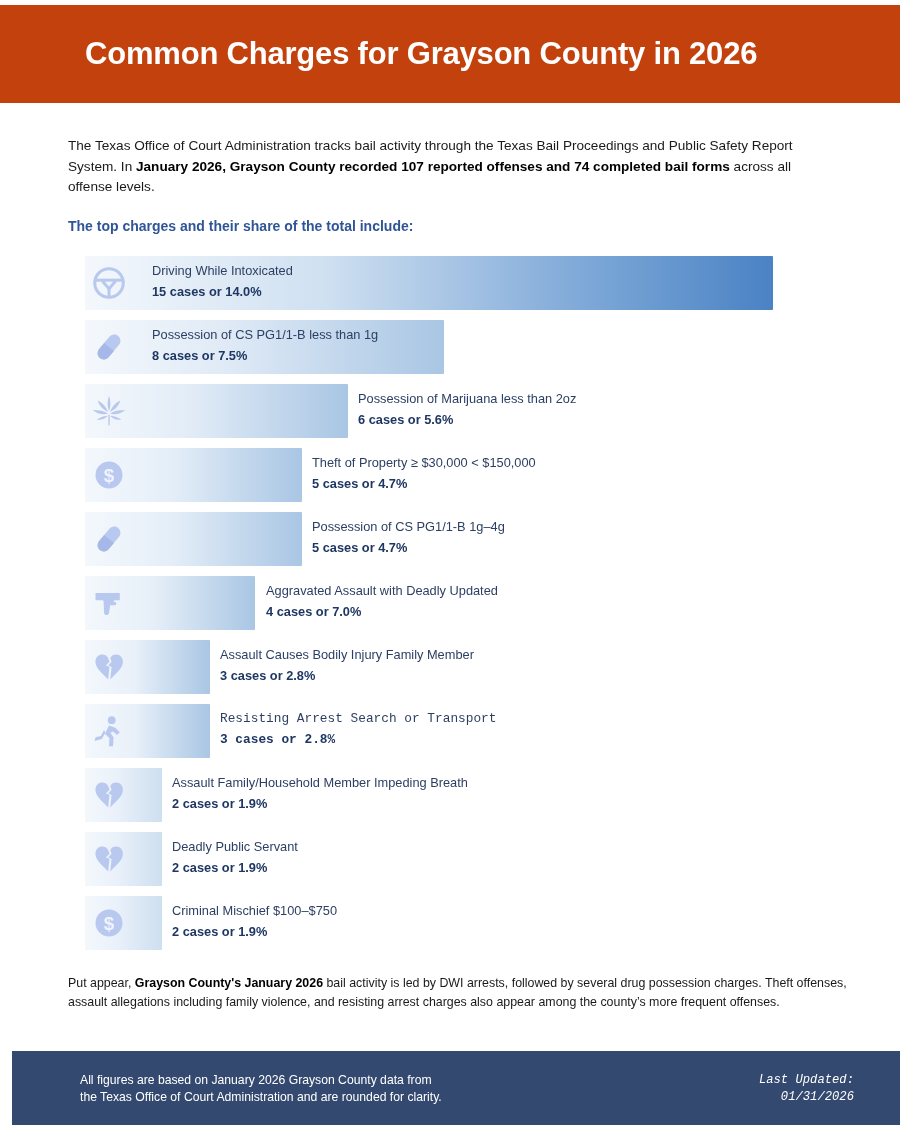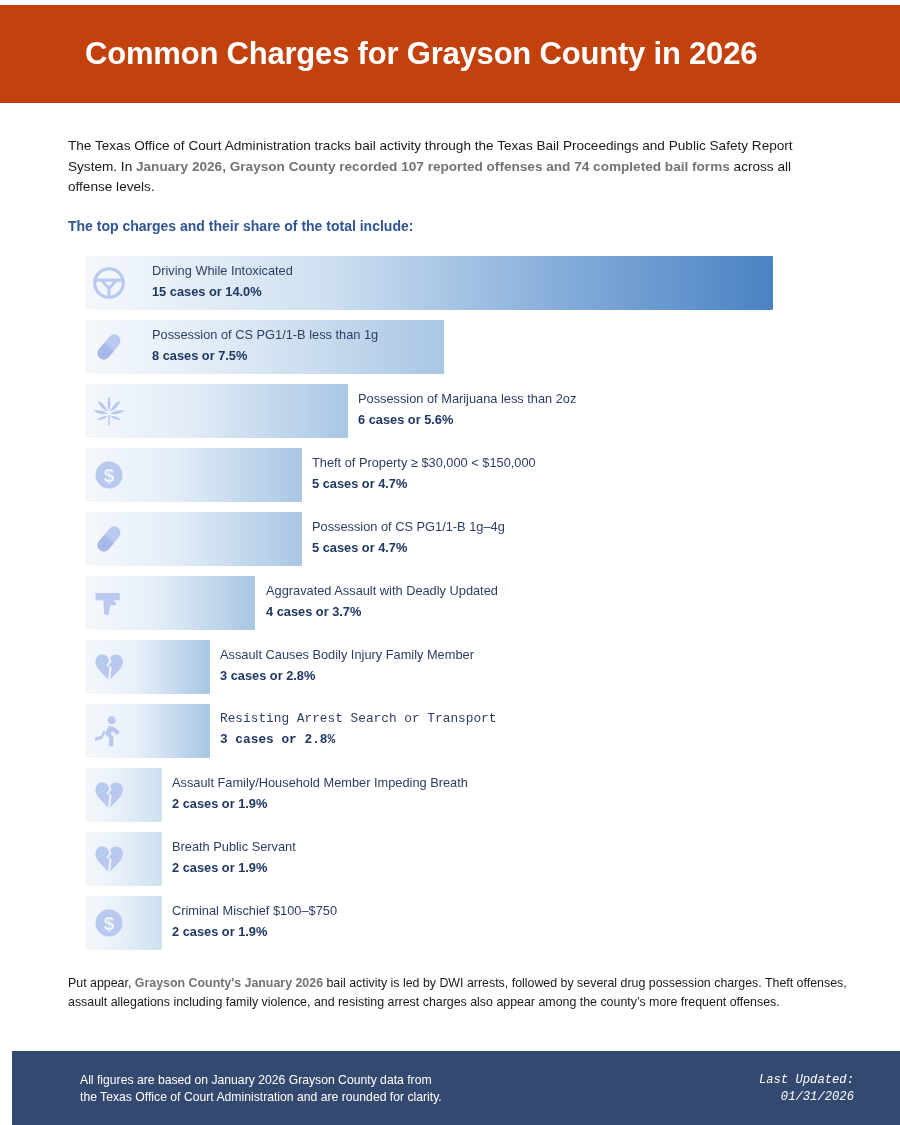--- a/index.html
+++ b/index.html
@@ -47,21 +47,21 @@
   .intro {
     position: absolute;
     left: 68px;
     top: 136px;
     width: 766px;
     font-size: 13.6px;
     line-height: 20.5px;
     color: #1a1a1a;
   }
   .hl {
-    color: #737373;
+    color: #000000;
     font-weight: bold;
   }
   .subhead {
     position: absolute;
     left: 68px;
     top: 218px;
     font-size: 14px;
     font-weight: bold;
     color: #2f5597;
   }
@@ -269,21 +269,21 @@
         <svg width="36" height="36" viewBox="0 0 40 40">
             <g fill="#b9c8ee">
               <path d="M5 9 h27 v8 h-6 l-2 4 h-6 l-5 -4 h-8 z"></path>
               <path d="M14 18 h8 l-2 13 c-0.5 3 -5 3 -5.5 0 z"></path>
               <rect x="19" y="19" width="9" height="3.5" rx="1.5"></rect>
             </g>
           </svg>
       </div>
       <div class="row-text" style="left:266px;">
         <span class="row-label">Aggravated Assault with Deadly Updated</span>
-        <span class="row-value">4 cases or 3.7%</span>
+        <span class="row-value">4 cases or 7.0%</span>
       </div>
     </div>
 
     <div class="row">
       <div class="bar" style="width:125px;background:linear-gradient(to right,#f4f8fc 0%,#e8f0f9 40%,#a9c6e4 100%);"></div>
       <div class="icon-box">
         <svg width="36" height="36" viewBox="0 0 40 40">
             <g fill="#b9c8ee">
               <path d="M19 10 C16 4 6 5 5 13 C4 21 13 27 19 34 L20.5 20 L16.5 18 L20.5 14.5 Z"></path>
               <path d="M21 10 C24 4 34 5 35 13 C36 21 27 27 21 34 L22.5 20 L18.8 18 L22.5 14.5 Z" transform="translate(0.4,0)"></path>
@@ -333,21 +333,21 @@
       <div class="bar" style="width:77px;background:linear-gradient(to right,#f4f8fc 0%,#eaf1fa 40%,#cddff0 100%);"></div>
       <div class="icon-box">
         <svg width="36" height="36" viewBox="0 0 40 40">
             <g fill="#b9c8ee">
               <path d="M19 10 C16 4 6 5 5 13 C4 21 13 27 19 34 L20.5 20 L16.5 18 L20.5 14.5 Z"></path>
               <path d="M21 10 C24 4 34 5 35 13 C36 21 27 27 21 34 L22.5 20 L18.8 18 L22.5 14.5 Z" transform="translate(0.4,0)"></path>
             </g>
           </svg>
       </div>
       <div class="row-text" style="left:172px;">
-        <span class="row-label">Breath Public Servant</span>
+        <span class="row-label">Deadly Public Servant</span>
         <span class="row-value">2 cases or 1.9%</span>
       </div>
     </div>
 
     <div class="row">
       <div class="bar" style="width:77px;background:linear-gradient(to right,#f4f8fc 0%,#eaf1fa 40%,#cddff0 100%);"></div>
       <div class="icon-box">
         <svg width="36" height="36" viewBox="0 0 40 40">
             <circle cx="20" cy="20" r="15" fill="#b9c8ee"></circle>
             <text x="20" y="27.5" font-family="Liberation Sans, sans-serif" font-size="21" font-weight="bold" fill="#eef3fc" text-anchor="middle">$</text>

